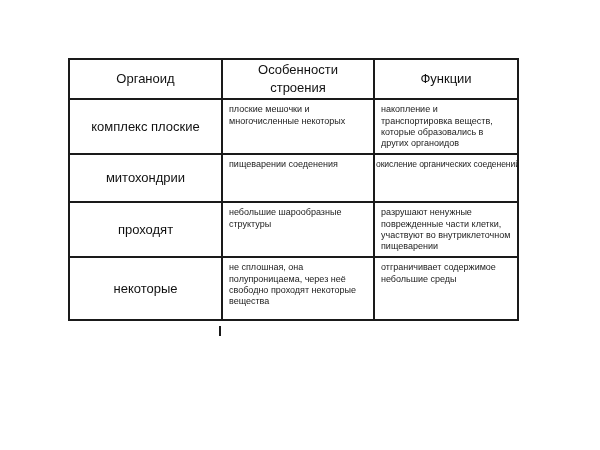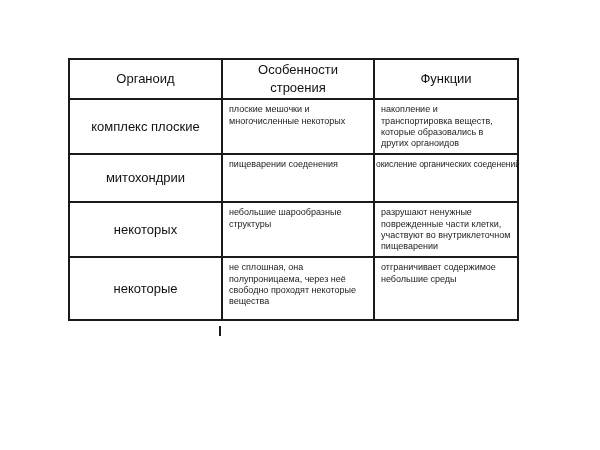--- a/index.html
+++ b/index.html
@@ -106,21 +106,21 @@
       <td class="detail-cell">накопление и транспортировка веществ, которые образовались в других органоидов</td>
     </tr>
 
     <tr style="height:48px">
       <td class="name-cell">митохондрии</td>
       <td class="detail-cell">пищеварении соеденения</td>
       <td class="detail-cell tight">окисление органических соеденений</td>
     </tr>
 
     <tr style="height:47px">
-      <td class="name-cell">некоторых</td>
+      <td class="name-cell">проходят</td>
       <td class="detail-cell">небольшие шарообразные структуры</td>
       <td class="detail-cell">разрушают ненужные поврежденные части клетки, участвуют во внутриклеточном пищеварении</td>
     </tr>
 
     <tr style="height:63px">
       <td class="name-cell">некоторые</td>
       <td class="detail-cell">не сплошная, она полупроницаема, через неё свободно проходят некоторые вещества</td>
       <td class="detail-cell">отграничивает содержимое небольшие среды</td>
     </tr>
   </tbody>

